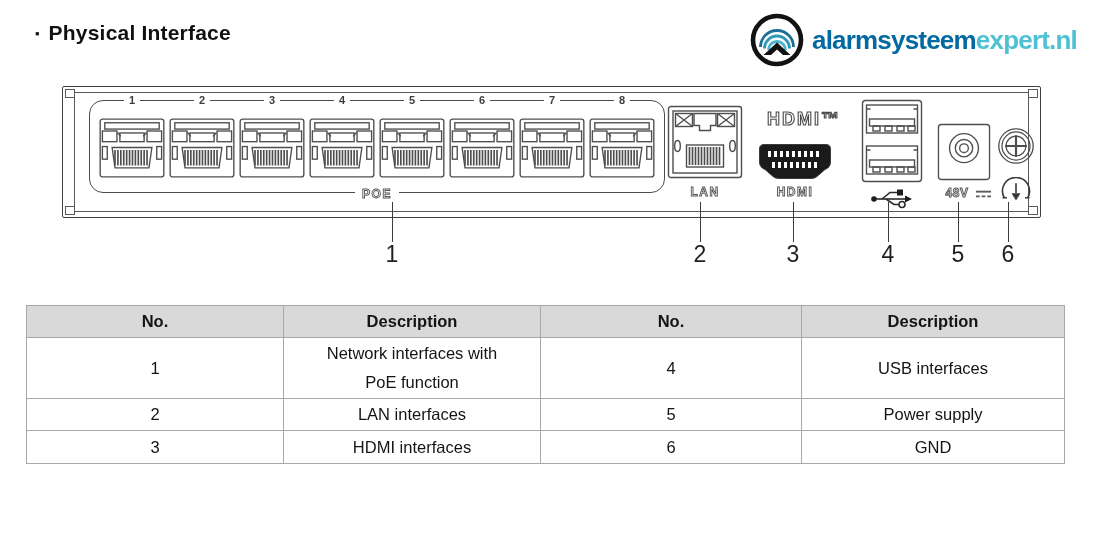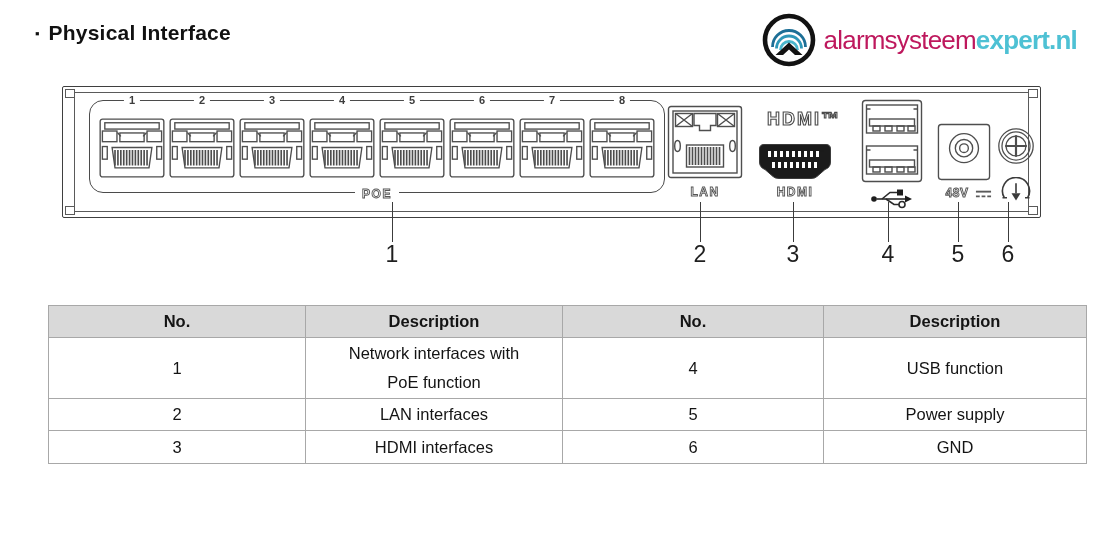--- a/index.html
+++ b/index.html
@@ -6,21 +6,21 @@
   body{
     width:1107px;height:537px;position:relative;background:#ffffff;
     font-family:"Liberation Sans",sans-serif;overflow:hidden;color:#1c1c1c;
   }
   
   .title-row{position:absolute;left:35px;top:21px;display:flex;align-items:center;gap:9px;}
   .title-bullet{font-size:13px;line-height:13px;color:#111;}
   .page-title{font-size:21px;font-weight:700;color:#111;margin:0;letter-spacing:0.2px;}
   .logo{position:absolute;right:30px;top:12px;display:flex;align-items:center;gap:8px;height:56px;}
   .logo-text{font-size:26px;letter-spacing:-0.8px;white-space:nowrap;}
-  .logo-primary{font-weight:400;color:#be185d;}
+  .logo-primary{font-weight:700;color:#0369a1;}
   .logo-secondary{font-weight:700;color:#4ec1d4;}
   
   #device{
     position:absolute;left:62px;top:86px;width:979px;height:132px;
     border:1.6px solid #3f3f3f;border-radius:2px;background:#fff;box-sizing:border-box;
   }
   #device .inner-top{position:absolute;left:2px;right:2px;top:5px;border-top:1.2px solid #5a5a5a;}
   #device .inner-bottom{position:absolute;left:2px;right:2px;bottom:5px;border-top:1.2px solid #5a5a5a;}
   #device .cap{position:absolute;top:5px;bottom:5px;width:0;border-left:1.2px solid #5a5a5a;}
   #device .cap-left{left:11px;}
@@ -48,21 +48,21 @@
   }
   .conn{position:absolute;}
   
   .callout-line{position:absolute;width:0;border-left:1.5px solid #3c3c3c;top:202px;height:40px;}
   .callout-num{
     position:absolute;top:240px;transform:translateX(-50%);
     font-size:23px;color:#1f1f1f;line-height:28px;
   }
   
   table.desc-table{
-    position:absolute;left:48px;top:305px;width:1038px;
+    position:absolute;left:26px;top:305px;width:1038px;
     border-collapse:collapse;table-layout:fixed;
   }
   .desc-table td,.desc-table th{
     border:1.2px solid #a8a8a8;text-align:center;vertical-align:middle;
     font-size:16.5px;line-height:29px;padding:0 6px;color:#141414;
   }
   .desc-table th{background:#d9d9d9;font-weight:700;}
   .desc-cell{white-space:pre-line;}
   tr.hrow{height:32px;}
   tr.r1{height:61px;}
@@ -307,21 +307,21 @@
     <th>No.</th>
     <th>Description</th>
     <th>No.</th>
     <th>Description</th>
   </tr>
   <tr class="r1">
     <td>1</td>
     <td class="desc-cell">Network interfaces with
 PoE function</td>
     <td>4</td>
-    <td class="desc-cell">USB function</td>
+    <td class="desc-cell">USB interfaces</td>
   </tr>
   <tr class="r2">
     <td>2</td>
     <td class="desc-cell">LAN interfaces</td>
     <td>5</td>
     <td class="desc-cell">Power supply</td>
   </tr>
   <tr class="r3">
     <td>3</td>
     <td class="desc-cell">HDMI interfaces</td>

